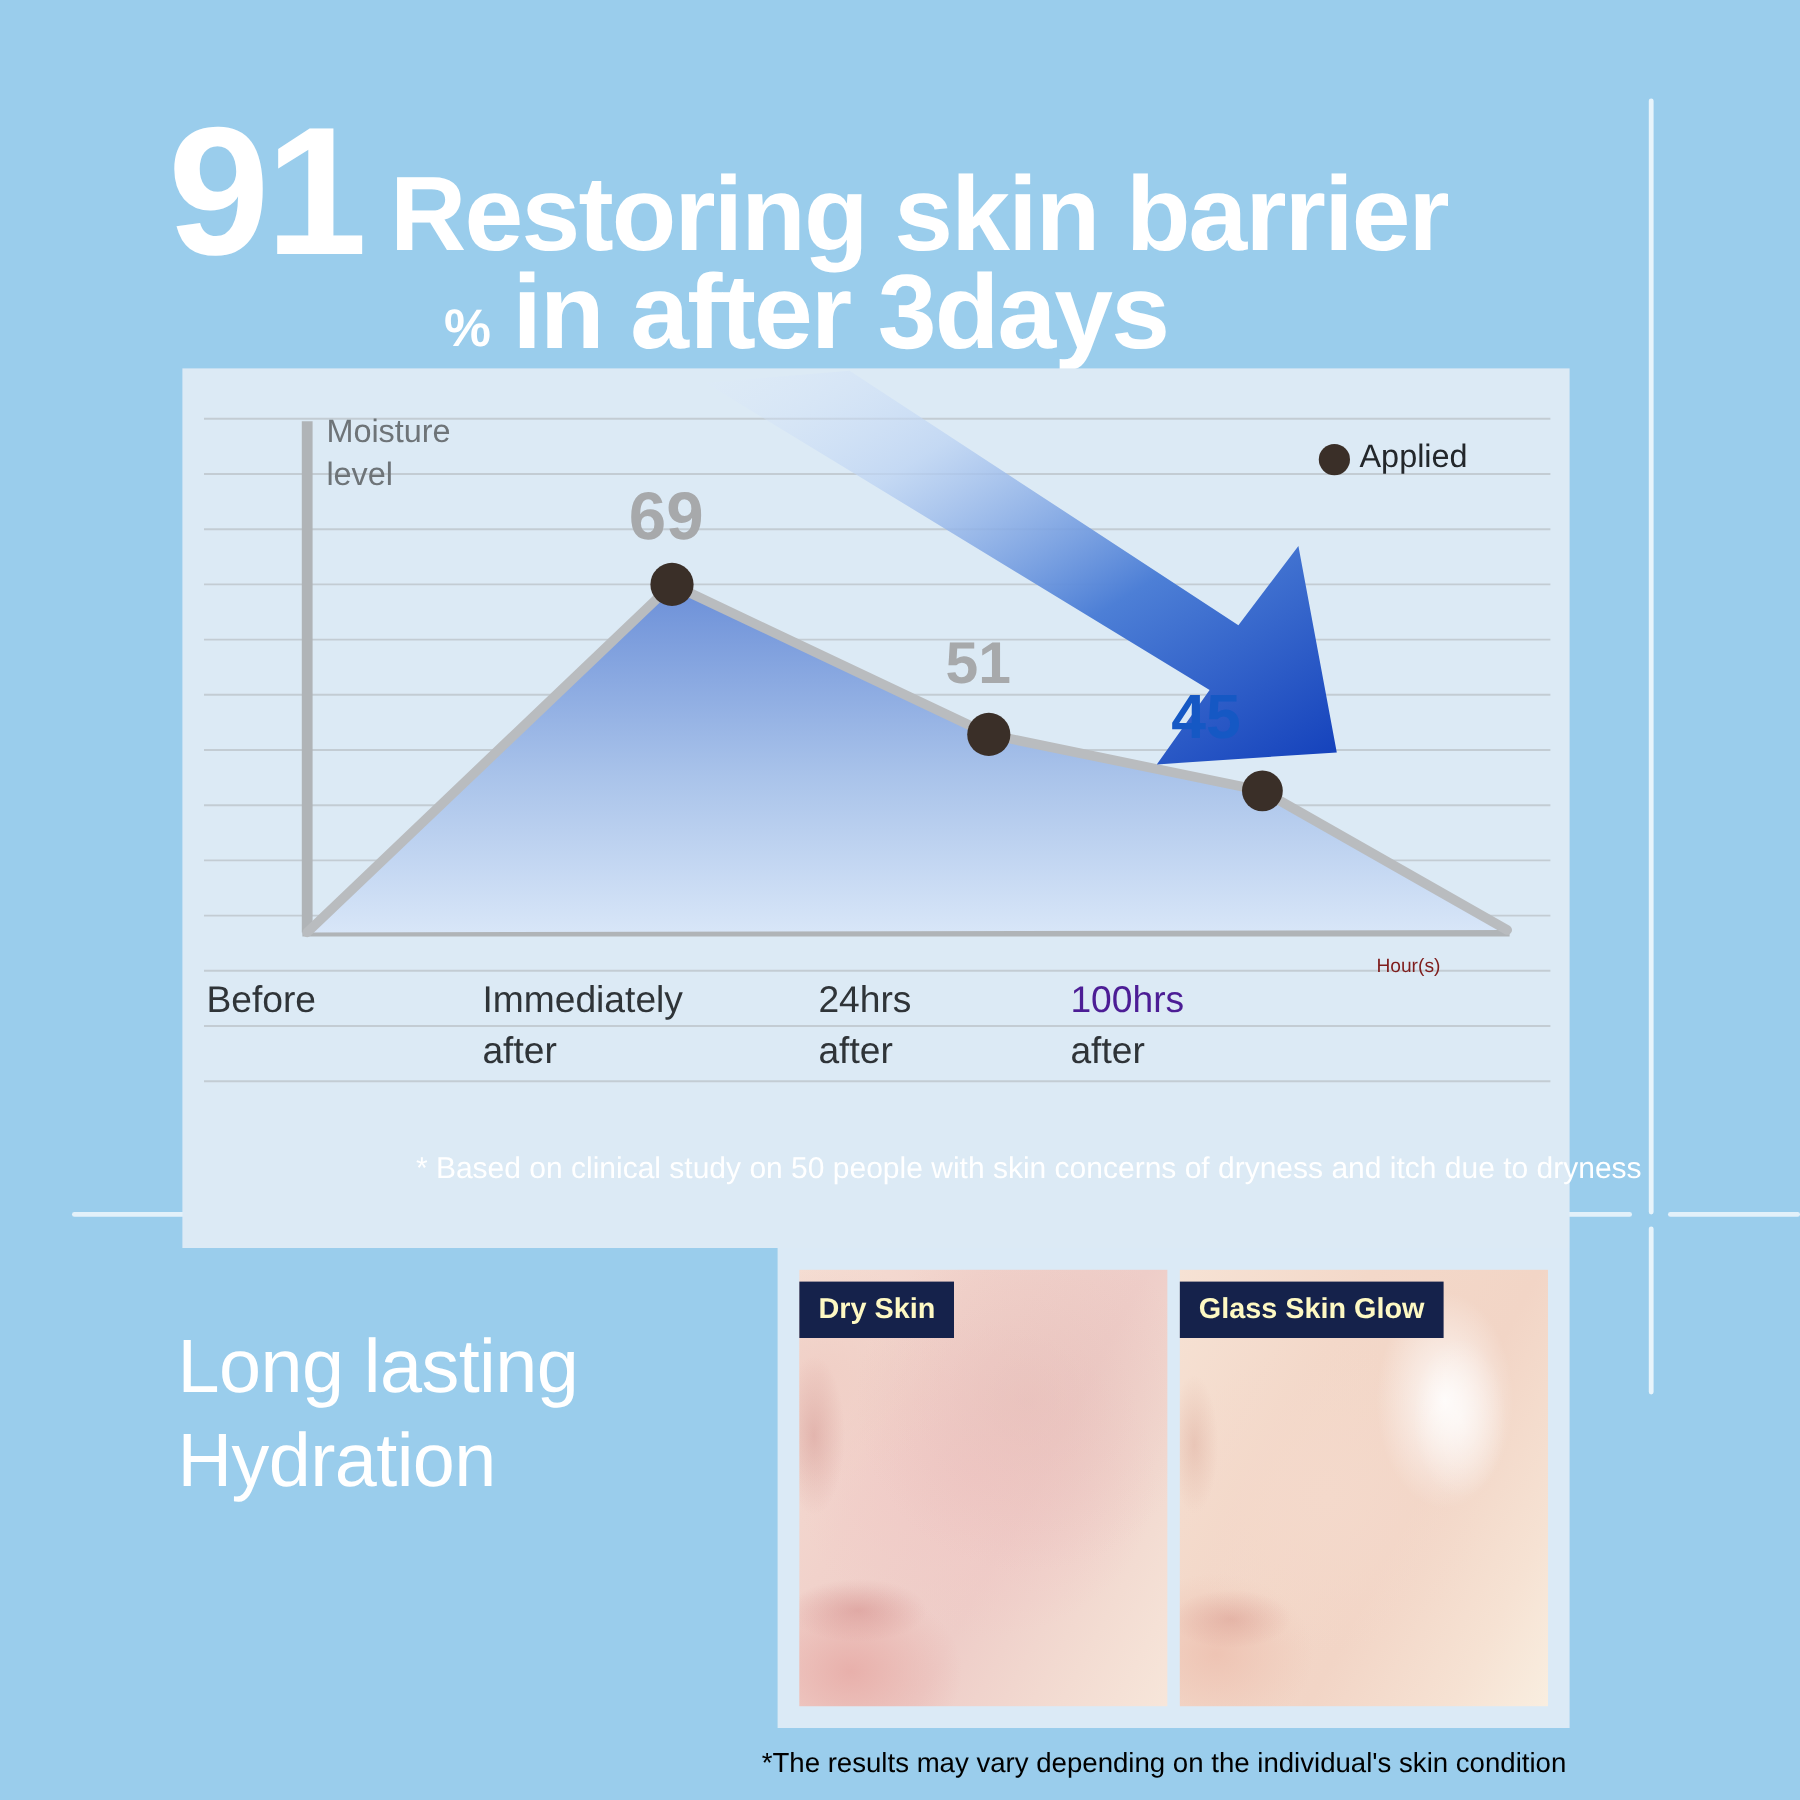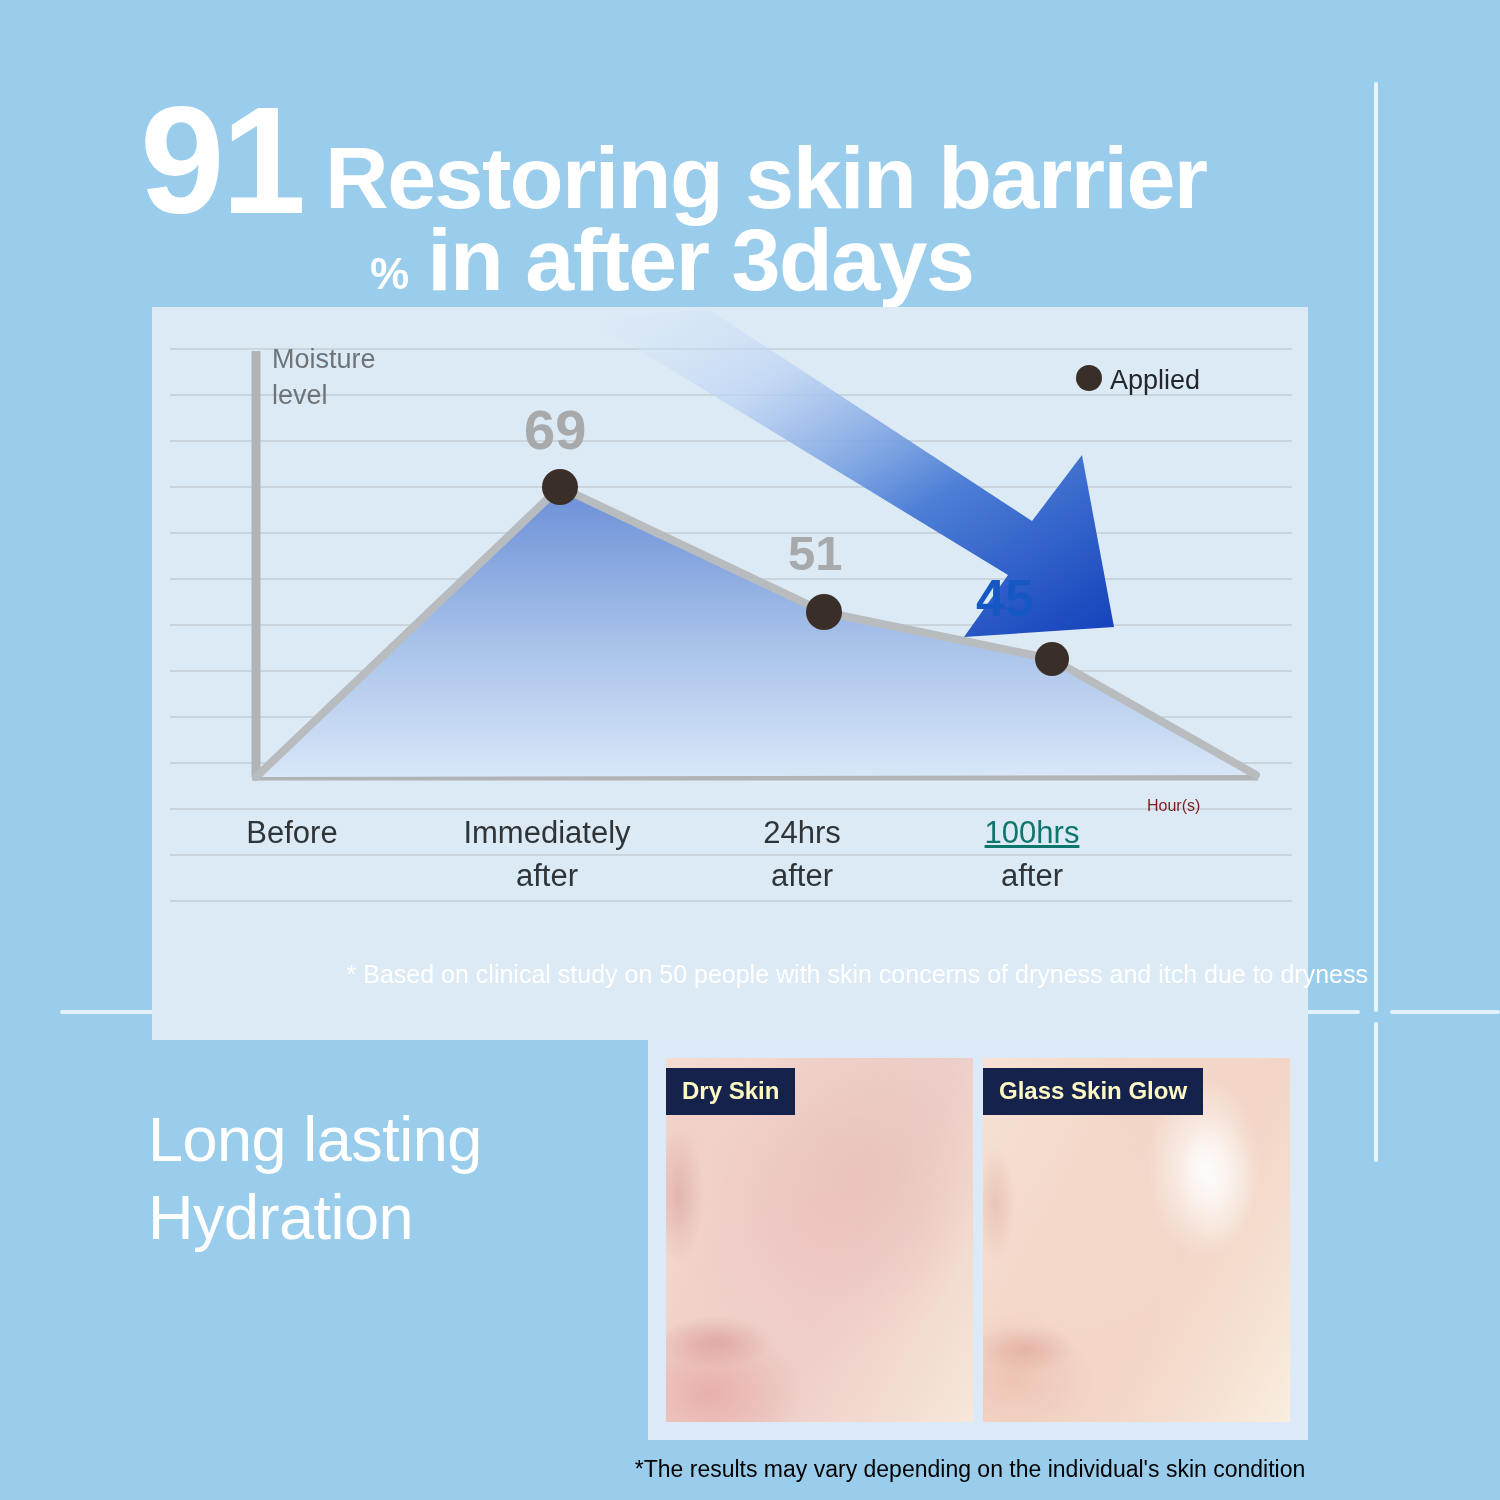--- a/index.html
+++ b/index.html
@@ -53,49 +53,49 @@
   }
 
   
   .chart-panel{
     position:absolute; left:152px; top:307px; width:1156px; height:733px;
     background:#dceaf5;
   }
   .chart-svg{ position:absolute; left:0; top:0; width:1156px; height:640px; }
 
   .legend{
-    position:absolute; right:108px; top:58px;
-    display:flex; align-items:flex-start; gap:8px;
+    position:absolute; right:85px; top:58px;
+    display:flex; align-items:flex-end; gap:8px;
   }
   .legend-dot{
     width:26px; height:26px; border-radius:50%; background:#3a2f28;
   }
   .legend-label{ font-size:27px; color:#23272b; }
 
   .axis-title{
     position:absolute; left:120px; top:34px;
     font-size:27px; color:#6e7478; line-height:1.35;
   }
 
   .val{
     position:absolute; font-weight:700; line-height:1;
   }
   .val-69{ left:372px; top:95px; font-size:56px; color:#a7a9ab; }
   .val-51{ left:636px; top:222px; font-size:49px; color:#a7a9ab; }
   .val-45{ left:824px; top:265px; font-size:52px; color:#1558c4; }
 
   .xlab{
-    position:absolute; font-size:31px; color:#2f3438; text-align:center;
+    position:absolute; font-size:31px; color:#2f3438; text-align:left;
     line-height:1.38;
   }
   .xlab-1{ left:20px;  top:505px; width:240px; }
   .xlab-2{ left:250px; top:505px; width:290px; }
   .xlab-3{ left:530px; top:505px; width:240px; }
   .xlab-4{ left:740px; top:505px; width:280px; }
-  .xlab-hl{ color:#0f766e; font-weight:400;text-decoration:underline; }
+  .xlab-hl{ color:#4c1d95; font-weight:400; }
   .hour-label{
     position:absolute; left:995px; top:490px; font-size:16px; color:#7f1d1d;
   }
 
   
   .chart-note{
     position:absolute; left:0; top:960px; width:1368px; text-align:right;
     font-size:25px; color:#ffffff;
   }
 

